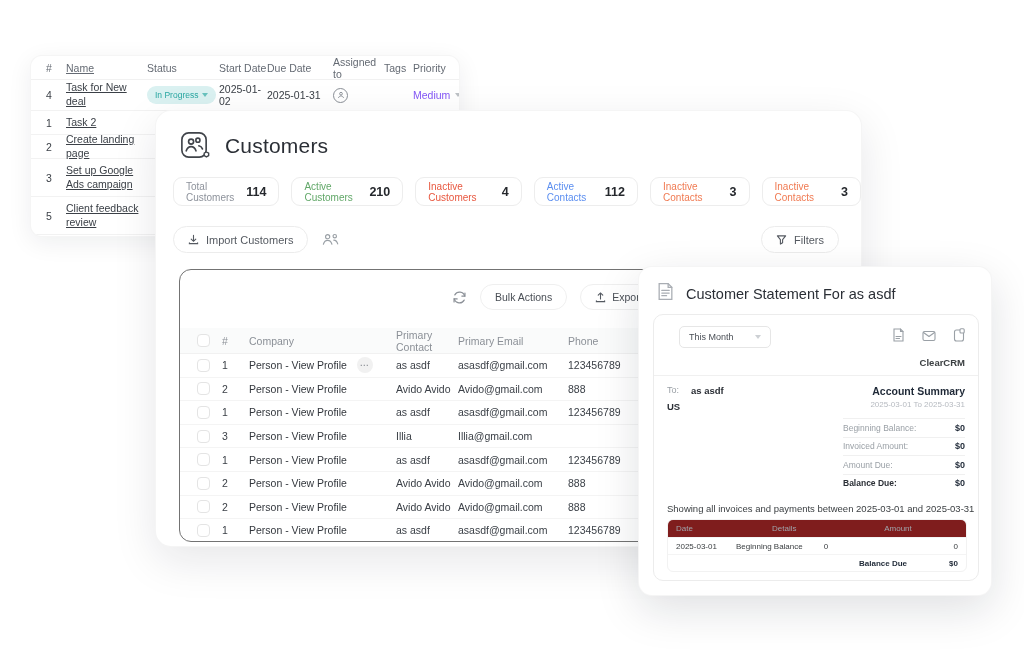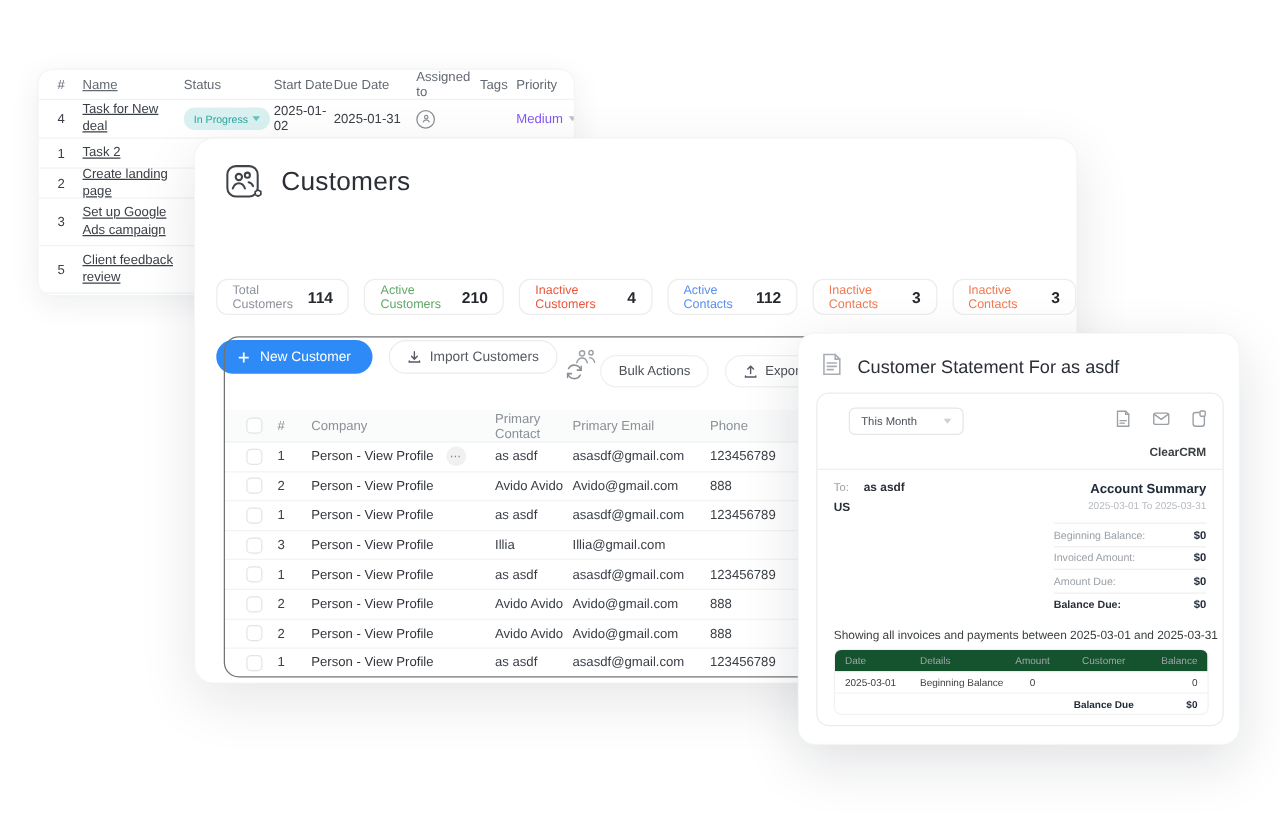--- a/index.html
+++ b/index.html
@@ -35,21 +35,21 @@
   .sliver { height:18px; width:44px; border-radius:9px; }
 
   
   #customers-panel { left:155px; top:110px; width:707px; height:437px; border-radius:16px;
     box-shadow:0 14px 44px rgba(15,23,42,.10); z-index:2; }
   .c-header { display:flex; align-items:center; gap:14px; padding:18px 0 0 22px; }
   .c-hicon { width:33px; height:33px; color:#40444a; }
   .c-title { font-size:21px; font-weight:500; color:#2b2f36; letter-spacing:.2px; }
   .stats-row { display:flex; gap:12px; margin:15px 0 0 17px; }
   .stat-card { display:flex; align-items:center; gap:9px; height:29px; padding:0 12px;
-    border:1px solid #ededed; border-radius:9px; background:#fff;margin-top:46px; }
+    border:1px solid #ededed; border-radius:9px; background:#fff; }
   .stat-label { font-size:10px; font-weight:500; }
   .stat-value { font-size:12.5px; font-weight:700; color:#25282d; }
   .actions-row { display:flex; align-items:center; gap:13px; margin:20px 22px 0 17px; }
   .btn-primary { display:flex; align-items:center; gap:8px; height:27px; padding:0 17px;
     background:#2e8af6; color:#fff; font-size:11px; font-weight:500; border:none; border-radius:14px; }
   .btn-outline { display:flex; align-items:center; gap:7px; height:27px; padding:0 14px;
     background:#fff; color:#555a61; font-size:11px; border:1px solid #ececec; border-radius:14px; }
   .icon-btn { color:#9aa0a6; display:flex; align-items:center; }
   .spacer { flex:1; }
   .table-card { position:absolute; left:23px; top:158px; width:667px; height:273px;
@@ -101,21 +101,21 @@
   #summary-rows { position:absolute; right:13px; top:103px; width:122px; }
   .sum-row { display:flex; align-items:center; justify-content:space-between; height:18.5px;
     border-top:1px solid #f0f0f0; font-size:8.5px; }
   .sum-label { color:#9aa0a6; }
   .sum-value { font-weight:700; color:#1f2937; font-size:9px; }
   .sum-row.bold .sum-label { color:#2b2f36; font-weight:700; }
   .showing { position:absolute; left:13px; top:188px; font-size:9.5px; color:#3c4043; }
   .mini-table { position:absolute; left:13px; top:204px; width:300px;
     border:1px solid #f2f2f2; border-radius:6px; overflow:hidden; font-size:8px; }
   .m-row { display:grid; grid-template-columns:60px 76px 44px 70px 50px; align-items:center; height:17px; }
-  .m-head { background:#14532d; color:#a0a4ab; }
+  .m-head { background:#7f1d1d; color:#a0a4ab;gap:36px; }
   .m-body { color:#3c4043; border-top:1px solid #f4f4f4; }
   .m-foot { border-top:1px solid #f4f4f4; font-weight:700; color:#1f2937; }
   .mc { padding-left:8px; }
   .mc-c { text-align:center; }
   .mc-r { text-align:right; padding-right:10px; }
 </style>
 </head>
 <body>
 
 <div class="panel" id="tasks-panel">
@@ -214,26 +214,20 @@
       <div class="stat-card">
         <span class="stat-label" style="color: rgb(240, 122, 82);">Inactive Contacts</span>
         <span class="stat-value">3</span>
       </div>
       <div class="stat-card">
         <span class="stat-label" style="color: rgb(240, 122, 82);">Inactive Contacts</span>
         <span class="stat-value">3</span>
       </div>
     </div>
   <div class="actions-row">
-    <button class="btn-primary">
-      <svg width="10" height="10" viewBox="0 0 10 10" stroke="#fff" stroke-width="1.4">
-          <path d="M5 1v8M1 5h8"></path>
-        </svg>
-      <span>New Customer</span>
-    </button>
     <button class="btn-outline">
       <svg width="11" height="11" viewBox="0 0 12 12" fill="none" stroke="#555a61" stroke-width="1.2" stroke-linecap="round">
         <path d="M6 1.5v6M3.5 5.5L6 8l2.5-2.5M1.5 9.5v1h9v-1"></path>
       </svg>
       <span>Import Customers</span>
     </button>
     <span class="icon-btn">
       <svg width="19" height="15" viewBox="0 0 20 15" fill="none" stroke="#9aa0a6" stroke-width="1.2" stroke-linecap="round">
         <circle cx="7" cy="4.5" r="2.2"></circle>
           <path d="M2.5 12.5c.8-2.8 2.5-4.1 4.5-4.1s3.7 1.3 4.5 4.1"></path>

